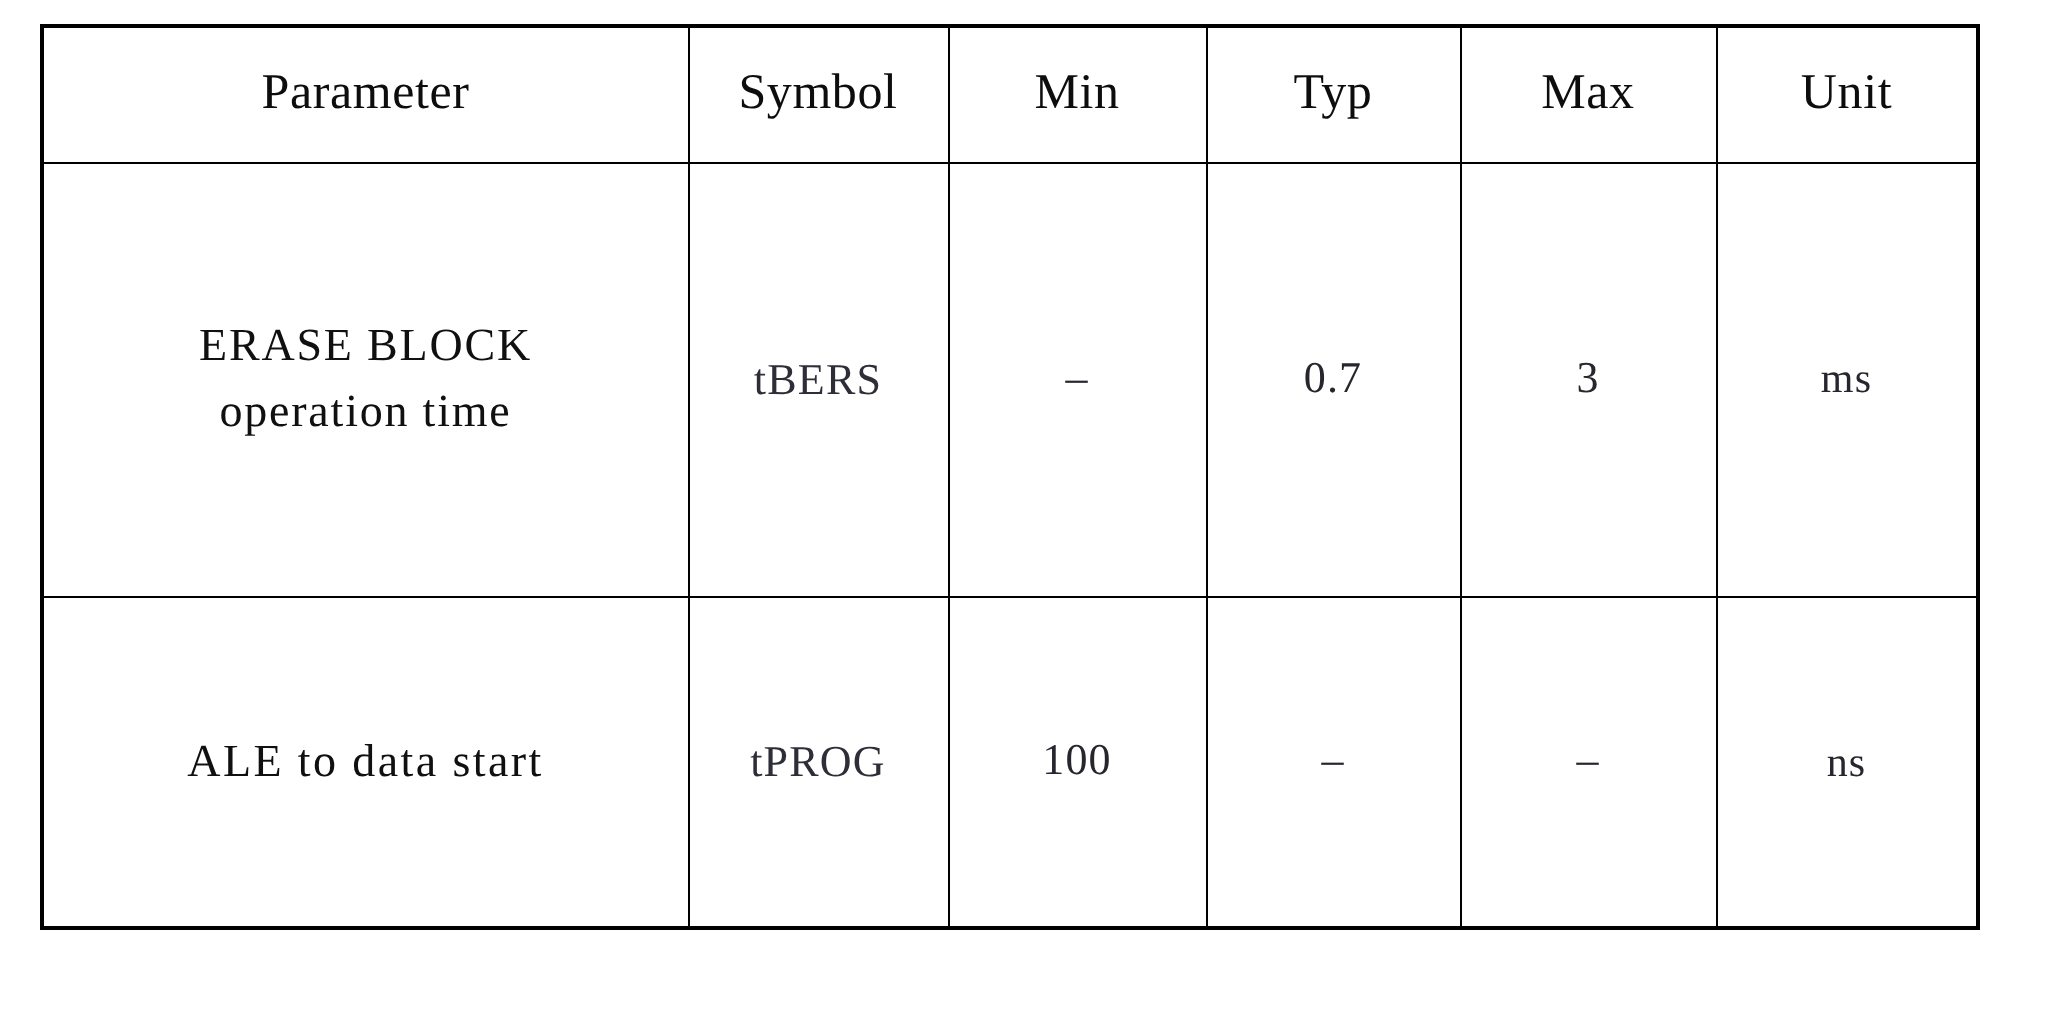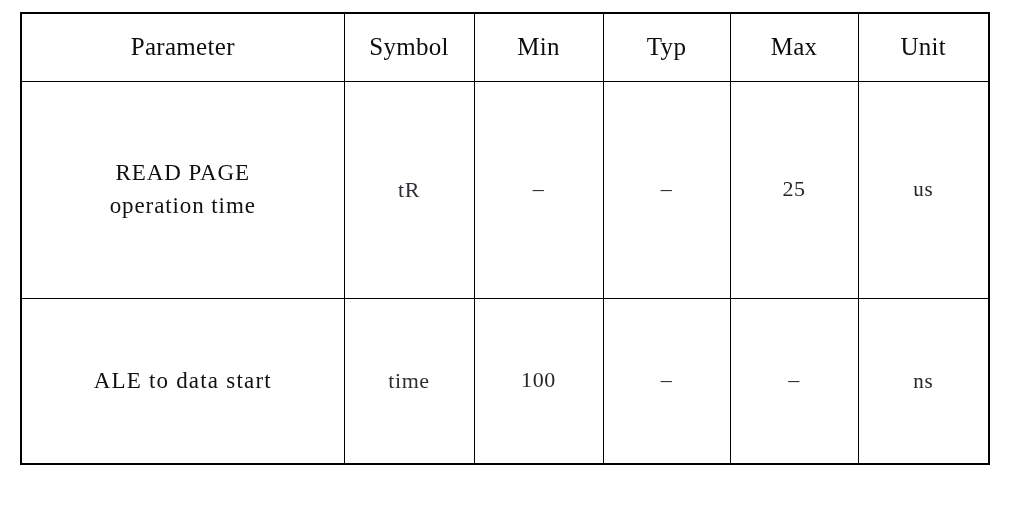--- a/index.html
+++ b/index.html
@@ -115,40 +115,40 @@
       <tr class="head-row">
         <th>Parameter</th>
         <th>Symbol</th>
         <th>Min</th>
         <th>Typ</th>
         <th>Max</th>
         <th>Unit</th>
       </tr>
     </thead>
     <tbody>
-      <tr class="data-row r-0">
+
+
+      <tr class="data-row r-2">
         <td class="param-cell">
-          <span class="pline">READ PAGE</span>
+          <span class="pline">ERASE BLOCK</span>
           <span class="pline">operation time</span>
         </td>
-        <td class="symbol-cell">tR</td>
+        <td class="symbol-cell">tBERS</td>
         <td class="value-cell"><span class="dash">–</span></td>
-        <td class="value-cell"><span class="dash">–</span></td>
-        <td class="value-cell"><span class="dash">25</span></td>
-        <td class="unit-cell">us</td>
+        <td class="value-cell"><span class="dash">0.7</span></td>
+        <td class="value-cell"><span class="dash">3</span></td>
+        <td class="unit-cell">ms</td>
       </tr>
-
-
 
 
       <tr class="data-row r-4 r-last">
         <td class="param-cell single">
           <span class="pline">ALE to data start</span>
         </td>
-        <td class="symbol-cell">time</td>
+        <td class="symbol-cell">tPROG</td>
         <td class="value-cell"><span class="dash">100</span></td>
         <td class="value-cell"><span class="dash">–</span></td>
         <td class="value-cell"><span class="dash">–</span></td>
         <td class="unit-cell">ns</td>
       </tr>
     </tbody>
   </table>
 </div>
 
 </body></html>

